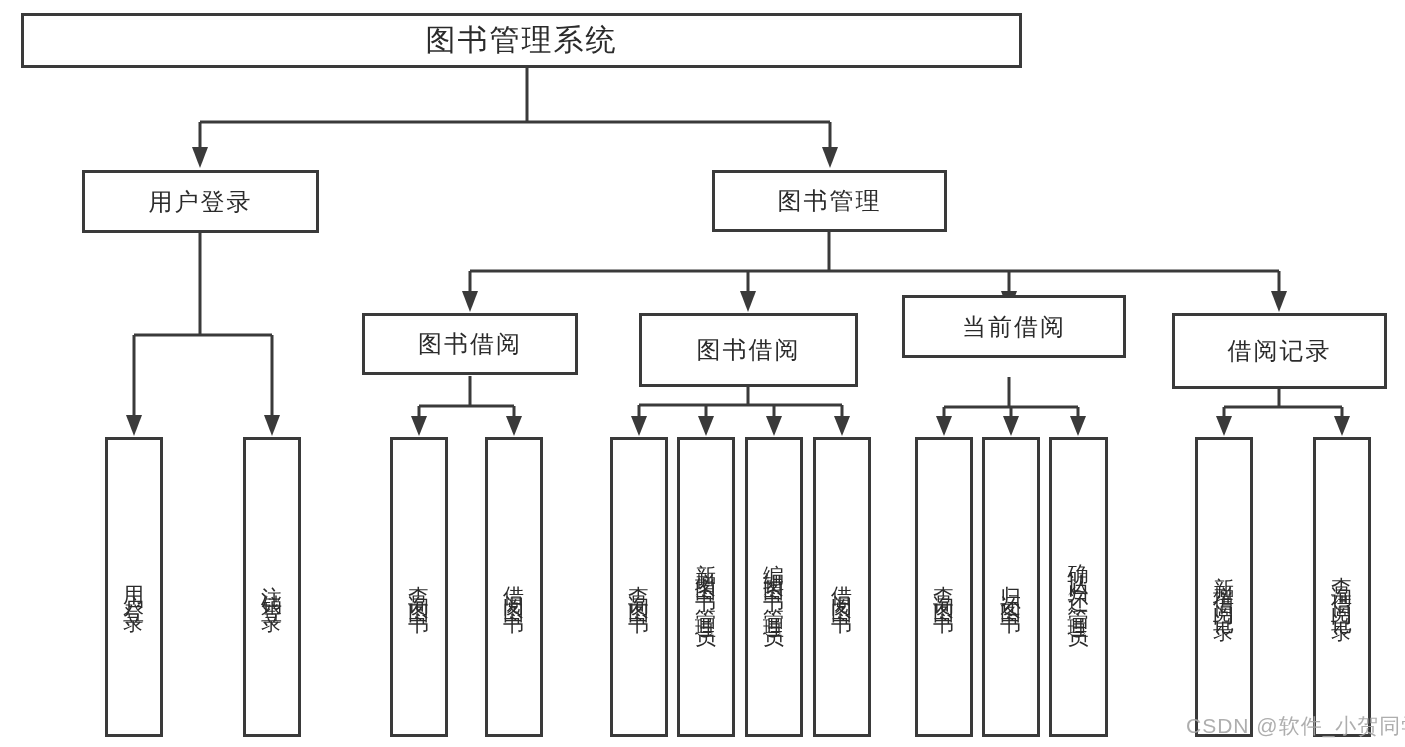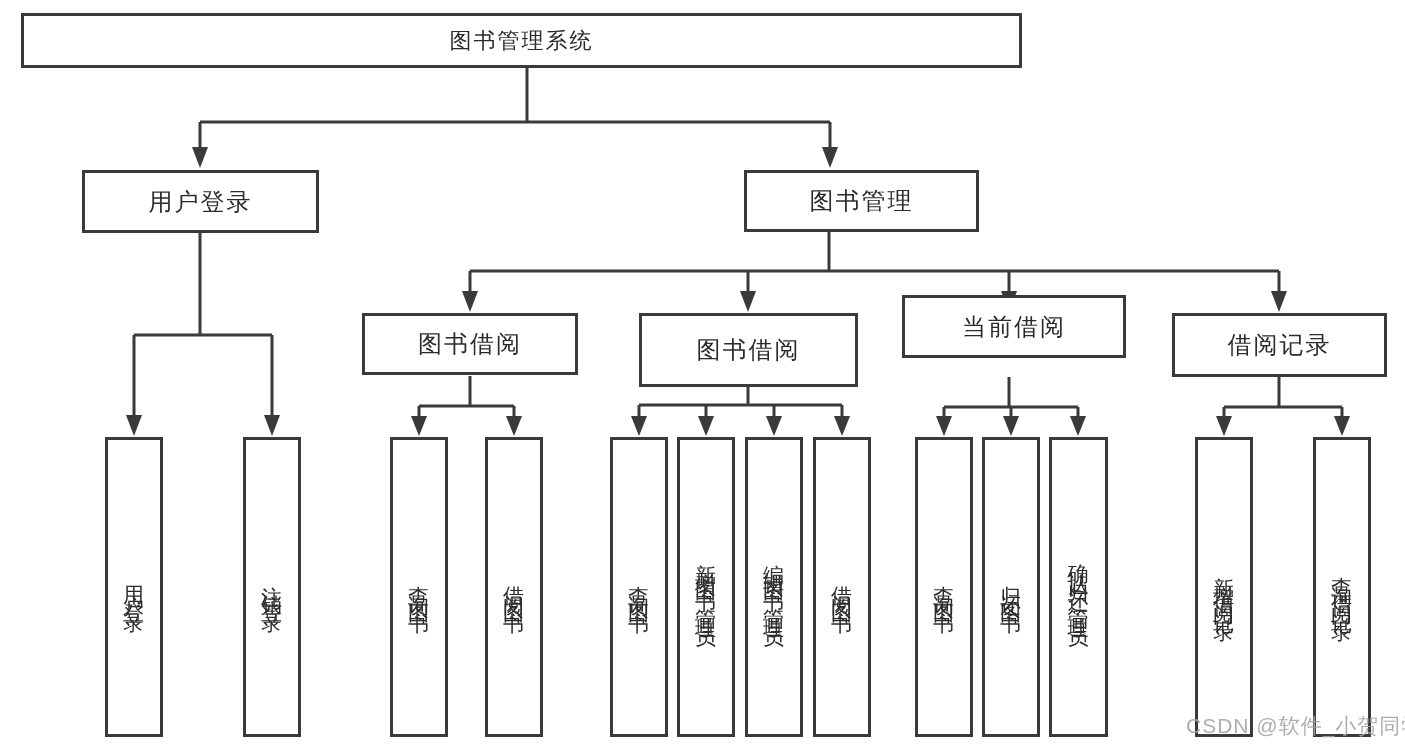--- a/index.html
+++ b/index.html
@@ -16,21 +16,21 @@
     position: absolute;
     box-sizing: border-box;
     border: 3px solid #3a3a3a;
     background: #ffffff;
     display: flex;
     align-items: center;
     justify-content: center;
     color: #2b2b2b;
   }
   .hnode { font-size: 24px; letter-spacing: 2px; }
-  .root-node { font-size: 22px; letter-spacing: 2px; }
+  .root-node { font-size: 30px; letter-spacing: 2px; }
   .vnode span {
     writing-mode: vertical-rl;
     text-orientation: mixed;
     font-size: 21px;
     line-height: 1;
     letter-spacing: 9px;
   }
   .watermark {
     position: absolute;
     left: 1186px;
@@ -87,34 +87,34 @@
     </g>
   </svg>
 
   <div class="node root-node" style="left:21px; top:13px; width:1001px; height:55px;">
     <span>图书管理系统</span>
   </div>
 
   <div class="node hnode" style="left:82px; top:170px; width:237px; height:63px;">
     <span>用户登录</span>
   </div>
-  <div class="node hnode" style="left:744px; top:170px; width:235px; height:62px;">
+  <div class="node hnode" style="left:712px; top:170px; width:235px; height:62px;">
     <span>图书管理</span>
   </div>
 
   <div class="node hnode" style="left:362px; top:313px; width:216px; height:62px;">
     <span>图书借阅</span>
   </div>
   <div class="node hnode" style="left:639px; top:313px; width:219px; height:74px;">
     <span>图书借阅</span>
   </div>
   <div class="node hnode" style="left:902px; top:295px; width:224px; height:63px;">
     <span>当前借阅</span>
   </div>
-  <div class="node hnode" style="left:1172px; top:313px; width:215px; height:64px;">
+  <div class="node hnode" style="left:1172px; top:313px; width:215px; height:76px;">
     <span>借阅记录</span>
   </div>
 
   <div class="node vnode" style="left:105px; top:437px; width:58px; height:300px;">
     <span>用户登录</span>
   </div>
   <div class="node vnode" style="left:243px; top:437px; width:58px; height:300px;">
     <span>注销登录</span>
   </div>
 

